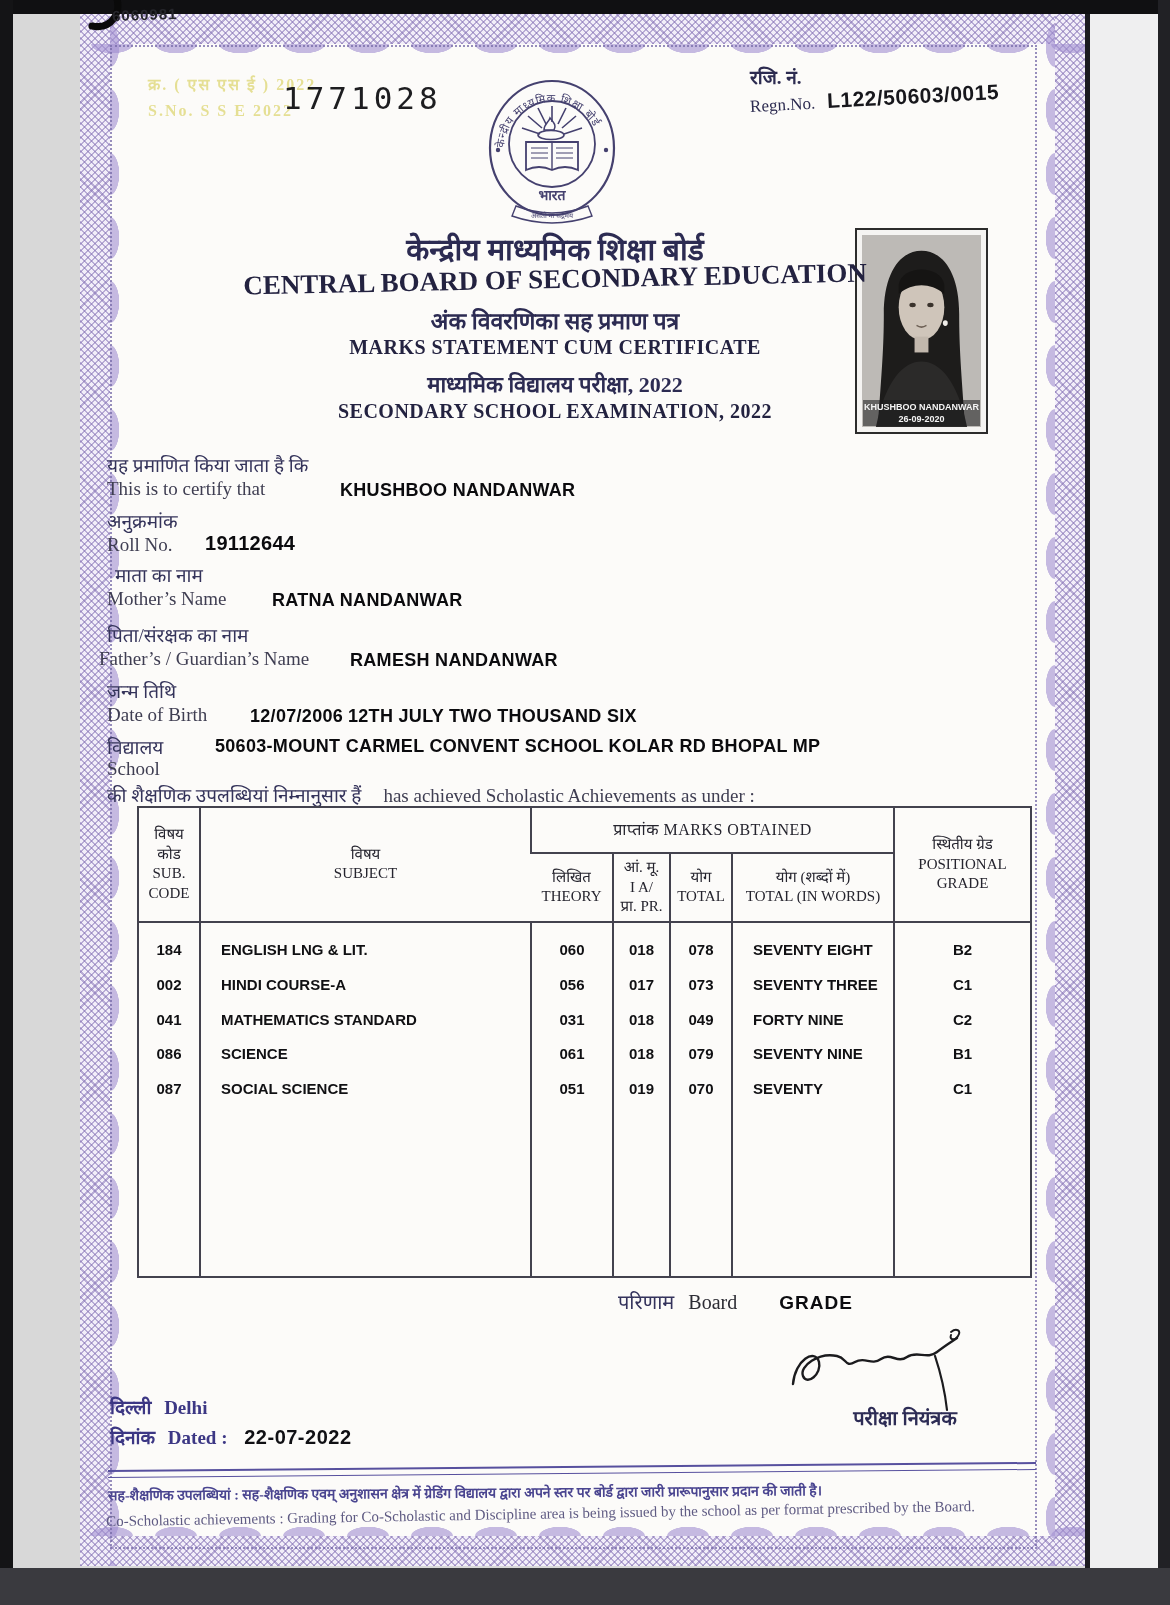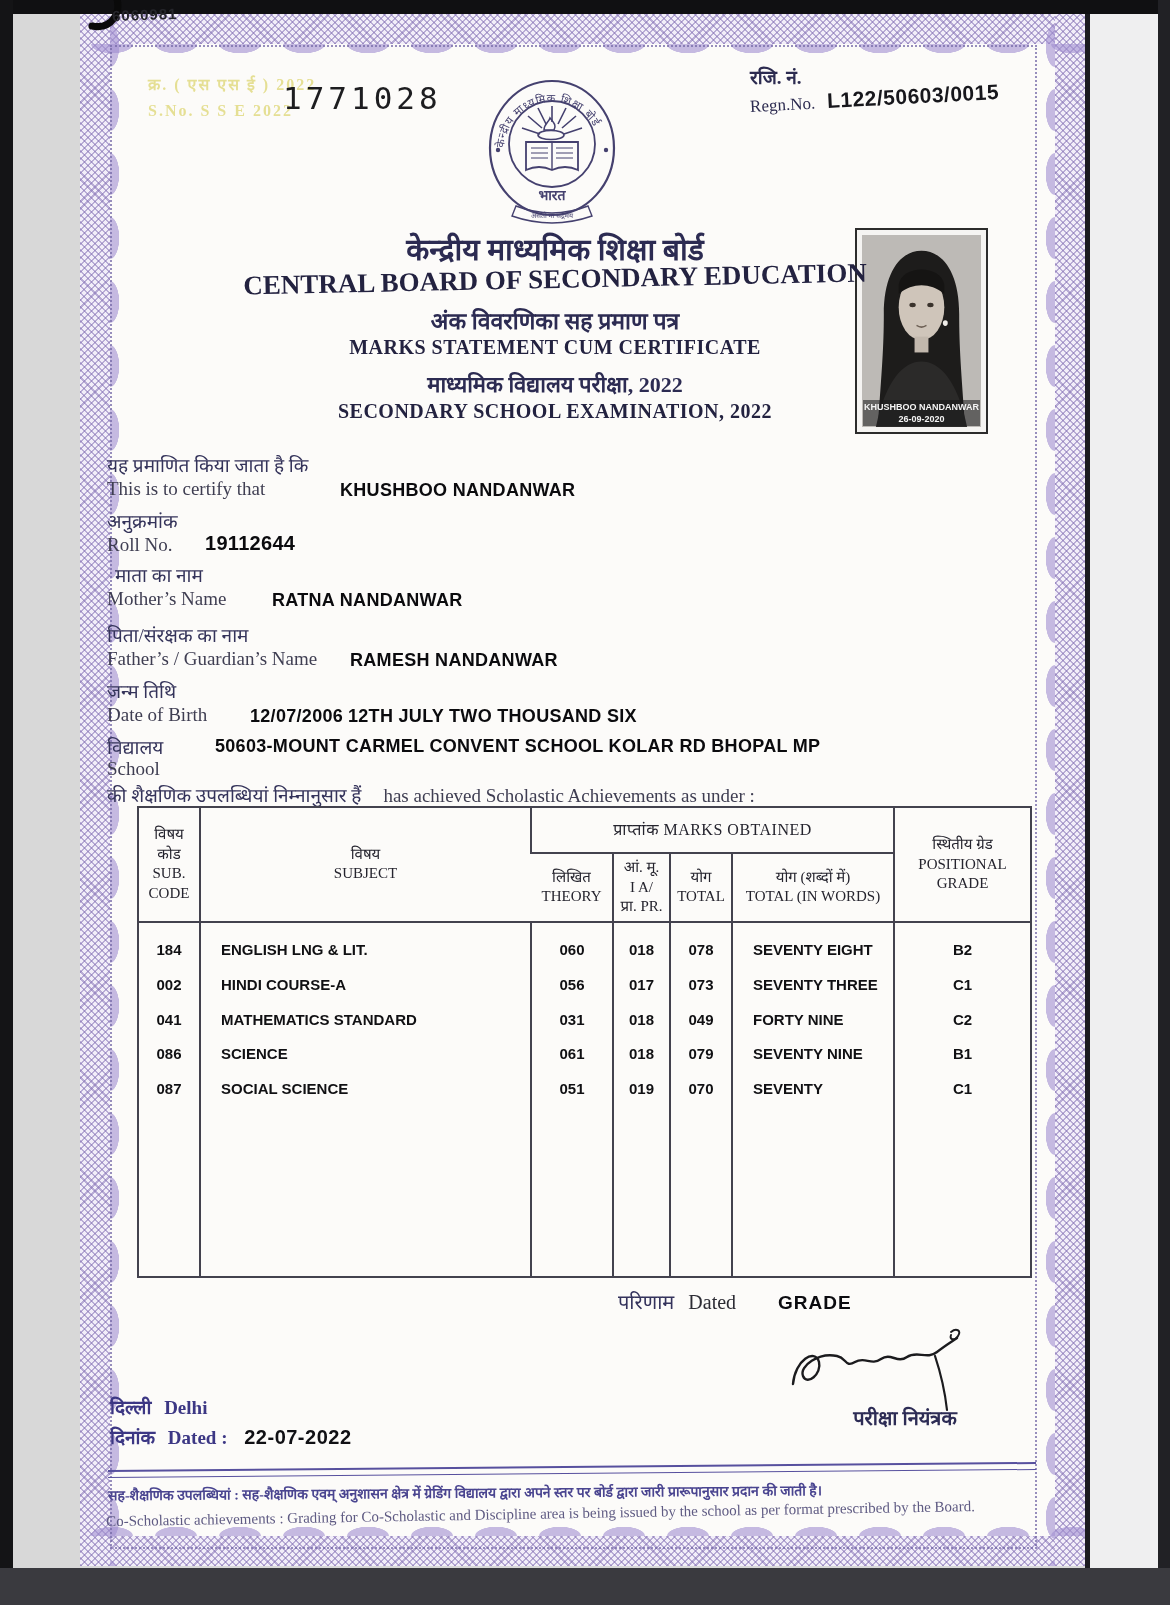--- a/index.html
+++ b/index.html
@@ -207,21 +207,21 @@
 
   <div class="lbl" style="left:107px;top:508px;">अनुक्रमांक</div>
   <div class="lbl en" style="left:107px;top:534px;">Roll No.</div>
   <div class="val" style="left:205px;top:532px;font-size:20px;">19112644</div>
 
   <div class="lbl" style="left:115px;top:562px;">माता का नाम</div>
   <div class="lbl en" style="left:107px;top:588px;">Mother’s Name</div>
   <div class="val" style="left:272px;top:590px;">RATNA  NANDANWAR</div>
 
   <div class="lbl" style="left:107px;top:622px;">पिता/संरक्षक का नाम</div>
-  <div class="lbl en" style="left:107px;top:648px;">Father’s / Guardian’s Name</div>
+  <div class="lbl en" style="left:99px;top:648px;">Father’s / Guardian’s Name</div>
   <div class="val" style="left:350px;top:650px;">RAMESH NANDANWAR</div>
 
   <div class="lbl" style="left:107px;top:678px;">जन्म तिथि</div>
   <div class="lbl en" style="left:107px;top:704px;">Date of Birth</div>
   <div class="val" style="left:250px;top:706px;">12/07/2006</div>
   <div class="val" style="left:348px;top:706px;">12TH JULY TWO THOUSAND SIX</div>
 
   <div class="lbl" style="left:107px;top:734px;">विद्यालय</div>
   <div class="val" style="left:215px;top:736px;">50603-MOUNT CARMEL CONVENT SCHOOL KOLAR RD BHOPAL MP</div>
   <div class="lbl en" style="left:107px;top:758px;">School</div>
@@ -321,21 +321,21 @@
           <td></td>
         <td></td>
           <td></td>
         <td></td>
       </tr>
     </tbody>
   </table>
 
   <div class="result">
     <span class="hi">परिणाम</span>
-    <span class="en">Dated</span>
+    <span class="en">Board</span>
     <span class="pass">GRADE</span>
   </div>
 
   <svg class="signature" width="185" height="95" viewBox="0 0 185 95">
     <path d="M8,58 C10,34 30,22 34,36 C37,48 22,60 18,50 C14,40 34,26 52,30 C62,32 60,42 70,36 C80,30 86,40 96,33 C106,26 112,38 122,31 C132,24 142,34 152,26 C158,21 166,16 172,12" fill="none" stroke="#1b1b1e" stroke-width="2.4" stroke-linecap="round"></path>
     <path d="M166,6 c5,-4 11,-2 7,4 c-3,5 -9,4 -7,-1" fill="none" stroke="#1b1b1e" stroke-width="2" stroke-linecap="round"></path>
     <path d="M150,30 C156,48 160,66 162,84" fill="none" stroke="#1b1b1e" stroke-width="2.2" stroke-linecap="round"></path>
   </svg>
 
   <div class="place">

